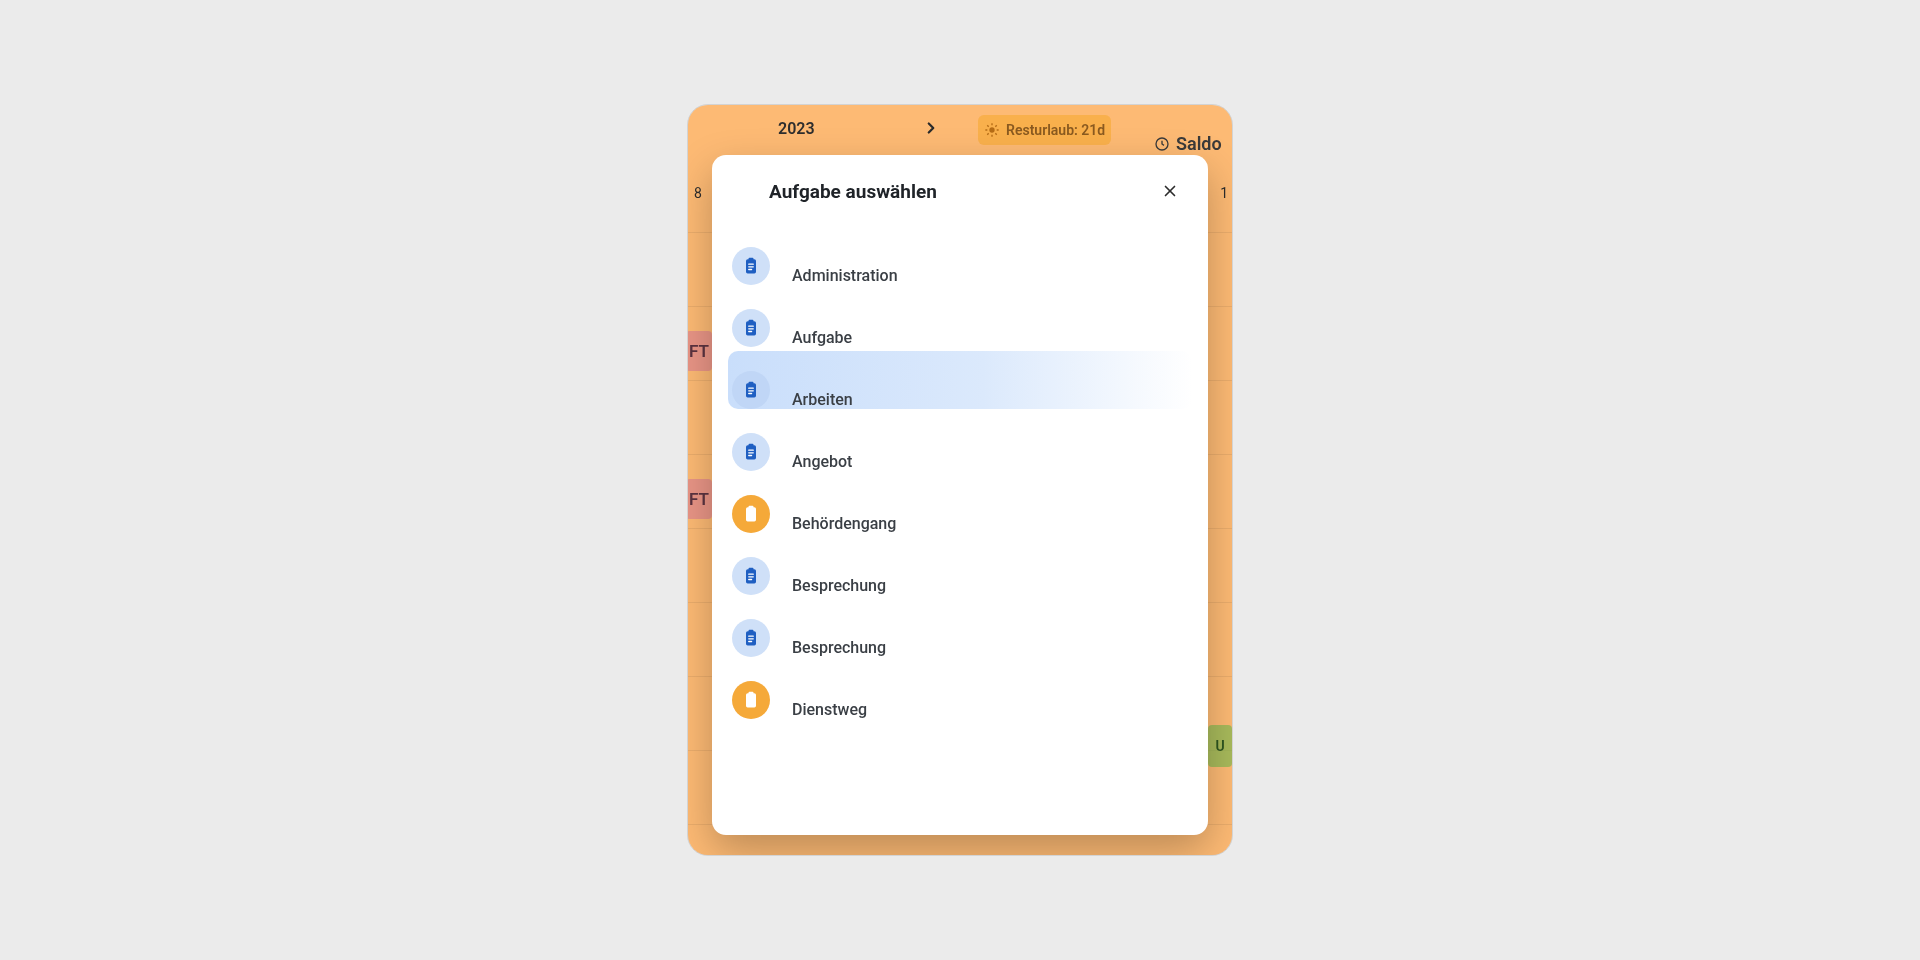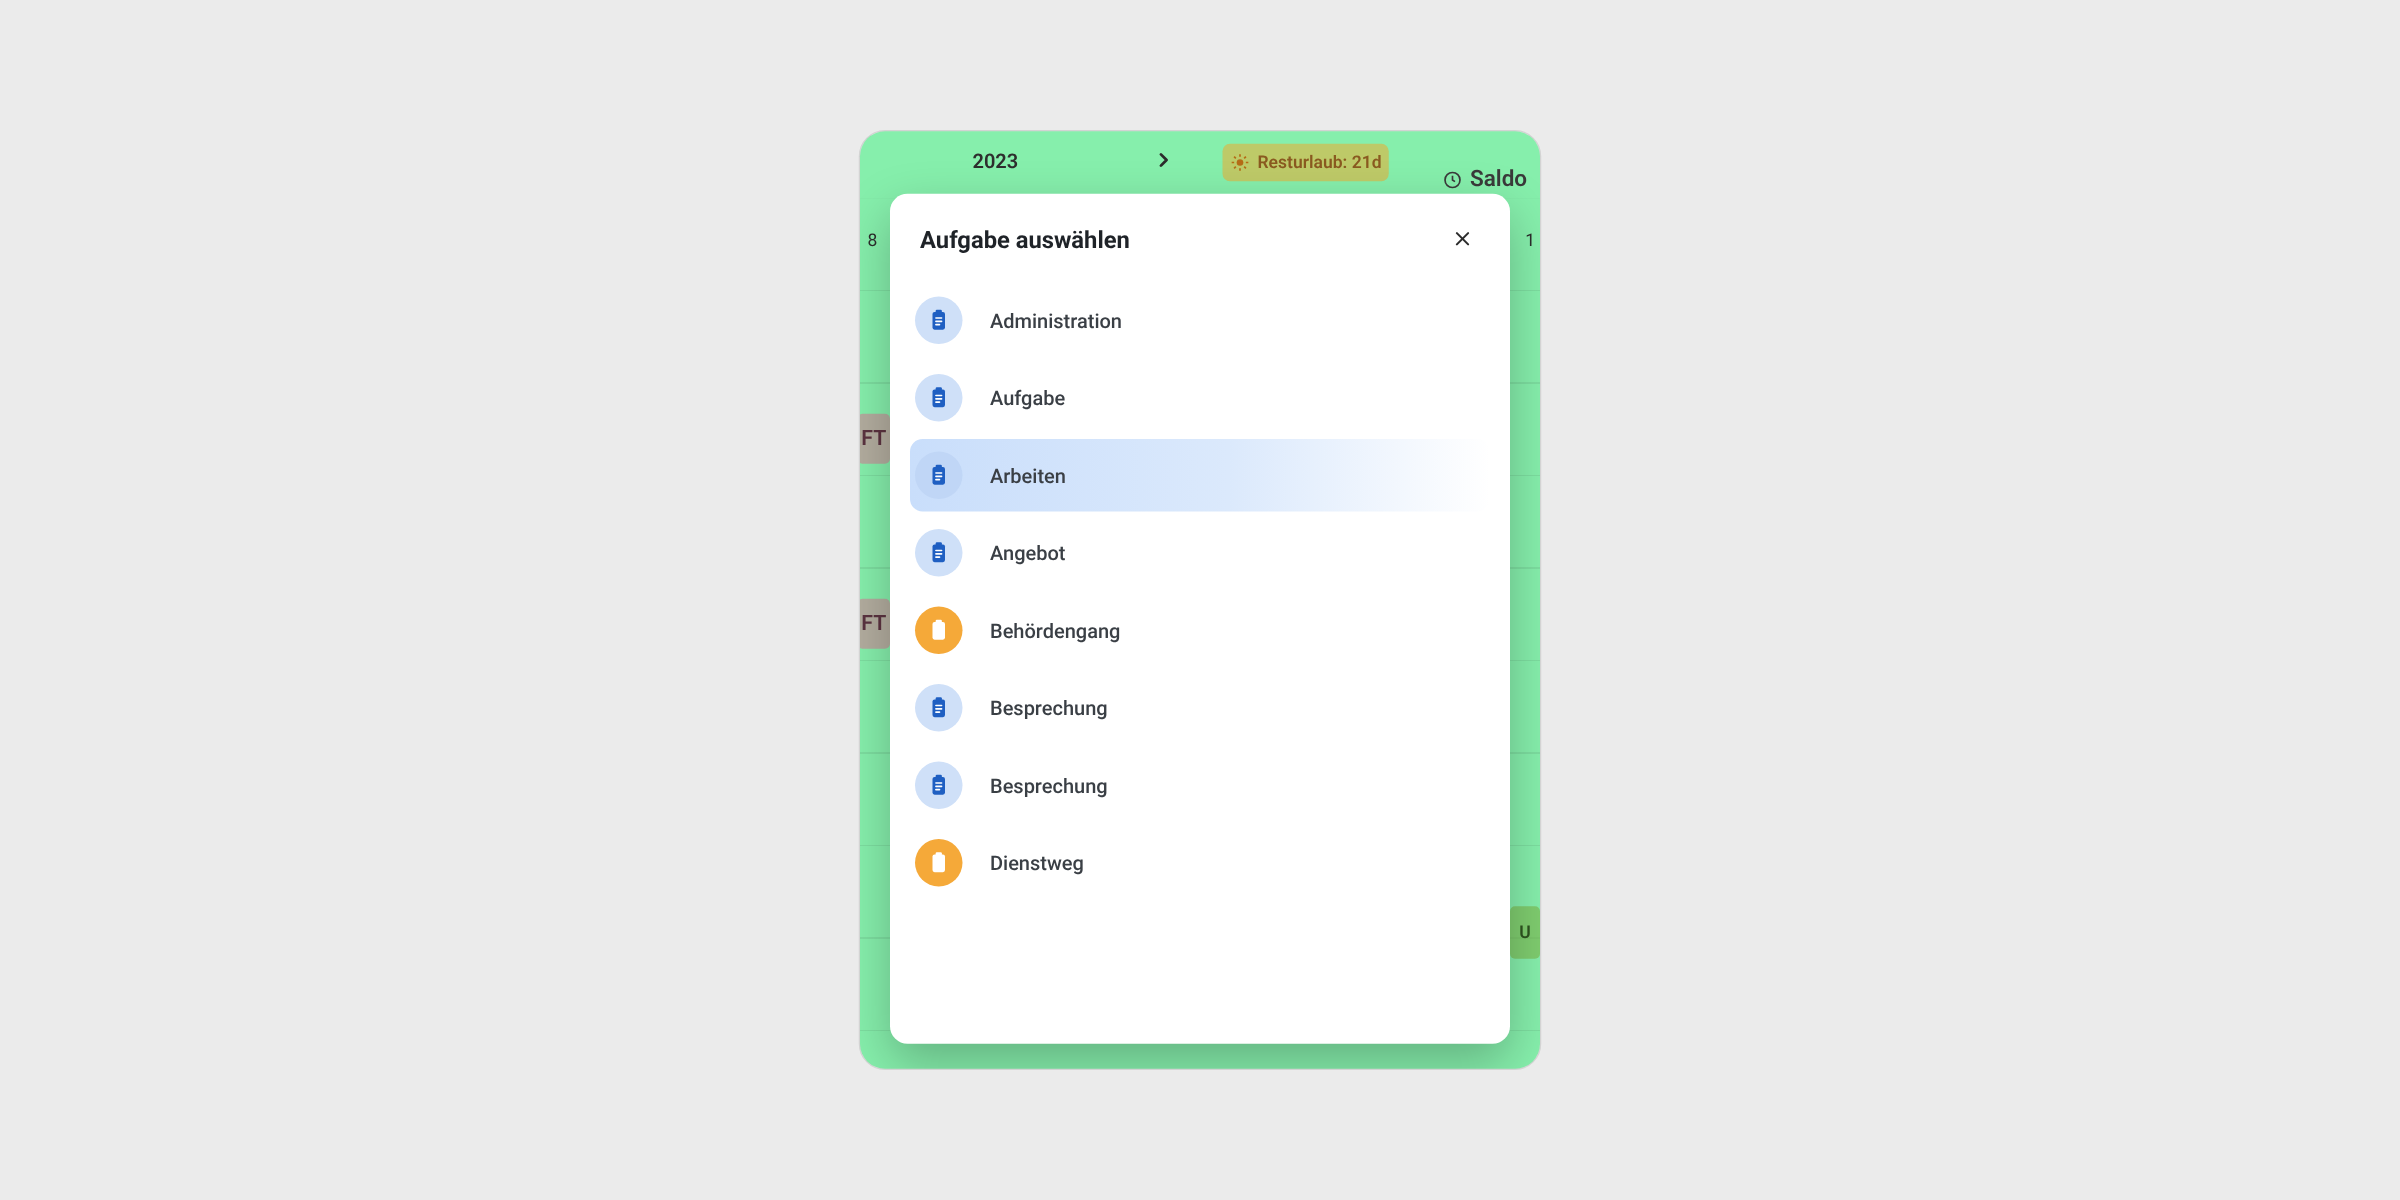--- a/index.html
+++ b/index.html
@@ -8,21 +8,21 @@
     background: #ebebeb;
     font-family: -apple-system, BlinkMacSystemFont, "Segoe UI", Roboto, sans-serif;
     display: flex;
     align-items: center;
     justify-content: center;
   }
 
   .device-frame {
     width: 544px;
     height: 750px;
-    background: #86efac;
+    background: #fdba74;
     border-radius: 20px;
     position: relative;
     overflow: hidden;
     outline: 1px solid rgba(0,0,0,0.1);
   }
 
   
   .bg-top {
     position: absolute;
     top: 0; left: 0; right: 0;
@@ -110,20 +110,21 @@
     box-shadow: 0 16px 40px rgba(0,0,0,0.25);
     display: flex;
     flex-direction: column;
     overflow: hidden;
   }
   .modal-header {
     display:flex;
     align-items:center;
     justify-content:space-between;
     padding: 22px 24px 8px 24px;
+    margin-left: 33px;
   }
   .modal-title {
     font-size: 19px;
     font-weight: 700;
     color: #1f2328;
   }
   .close-btn {
     width:28px;height:28px;border:none;background:none;cursor:pointer;
     display:flex;align-items:center;justify-content:center;
     color:#2c2c2c;
@@ -154,21 +155,21 @@
   .task-list::-webkit-scrollbar-button:single-button {
     height: 14px;
     background: #f0f0f0;
   }
   .task-list::-webkit-scrollbar-button:single-button:vertical:decrement {
     background: #f0f0f0 no-repeat center/8px;
   }
 
   .task-row {
     display:flex;
-    align-items:center;
+    align-items:flex-end;
     gap: 22px;
     height: 58px;
     padding: 0 12px 0 4px;
     border-radius: 10px;
     cursor: pointer;
     margin: 4px 0;
   }
   .task-row.selected {
     background: linear-gradient(to right, #c9defb 0%, #dbe9fc 55%, #ffffff 100%);
   }

